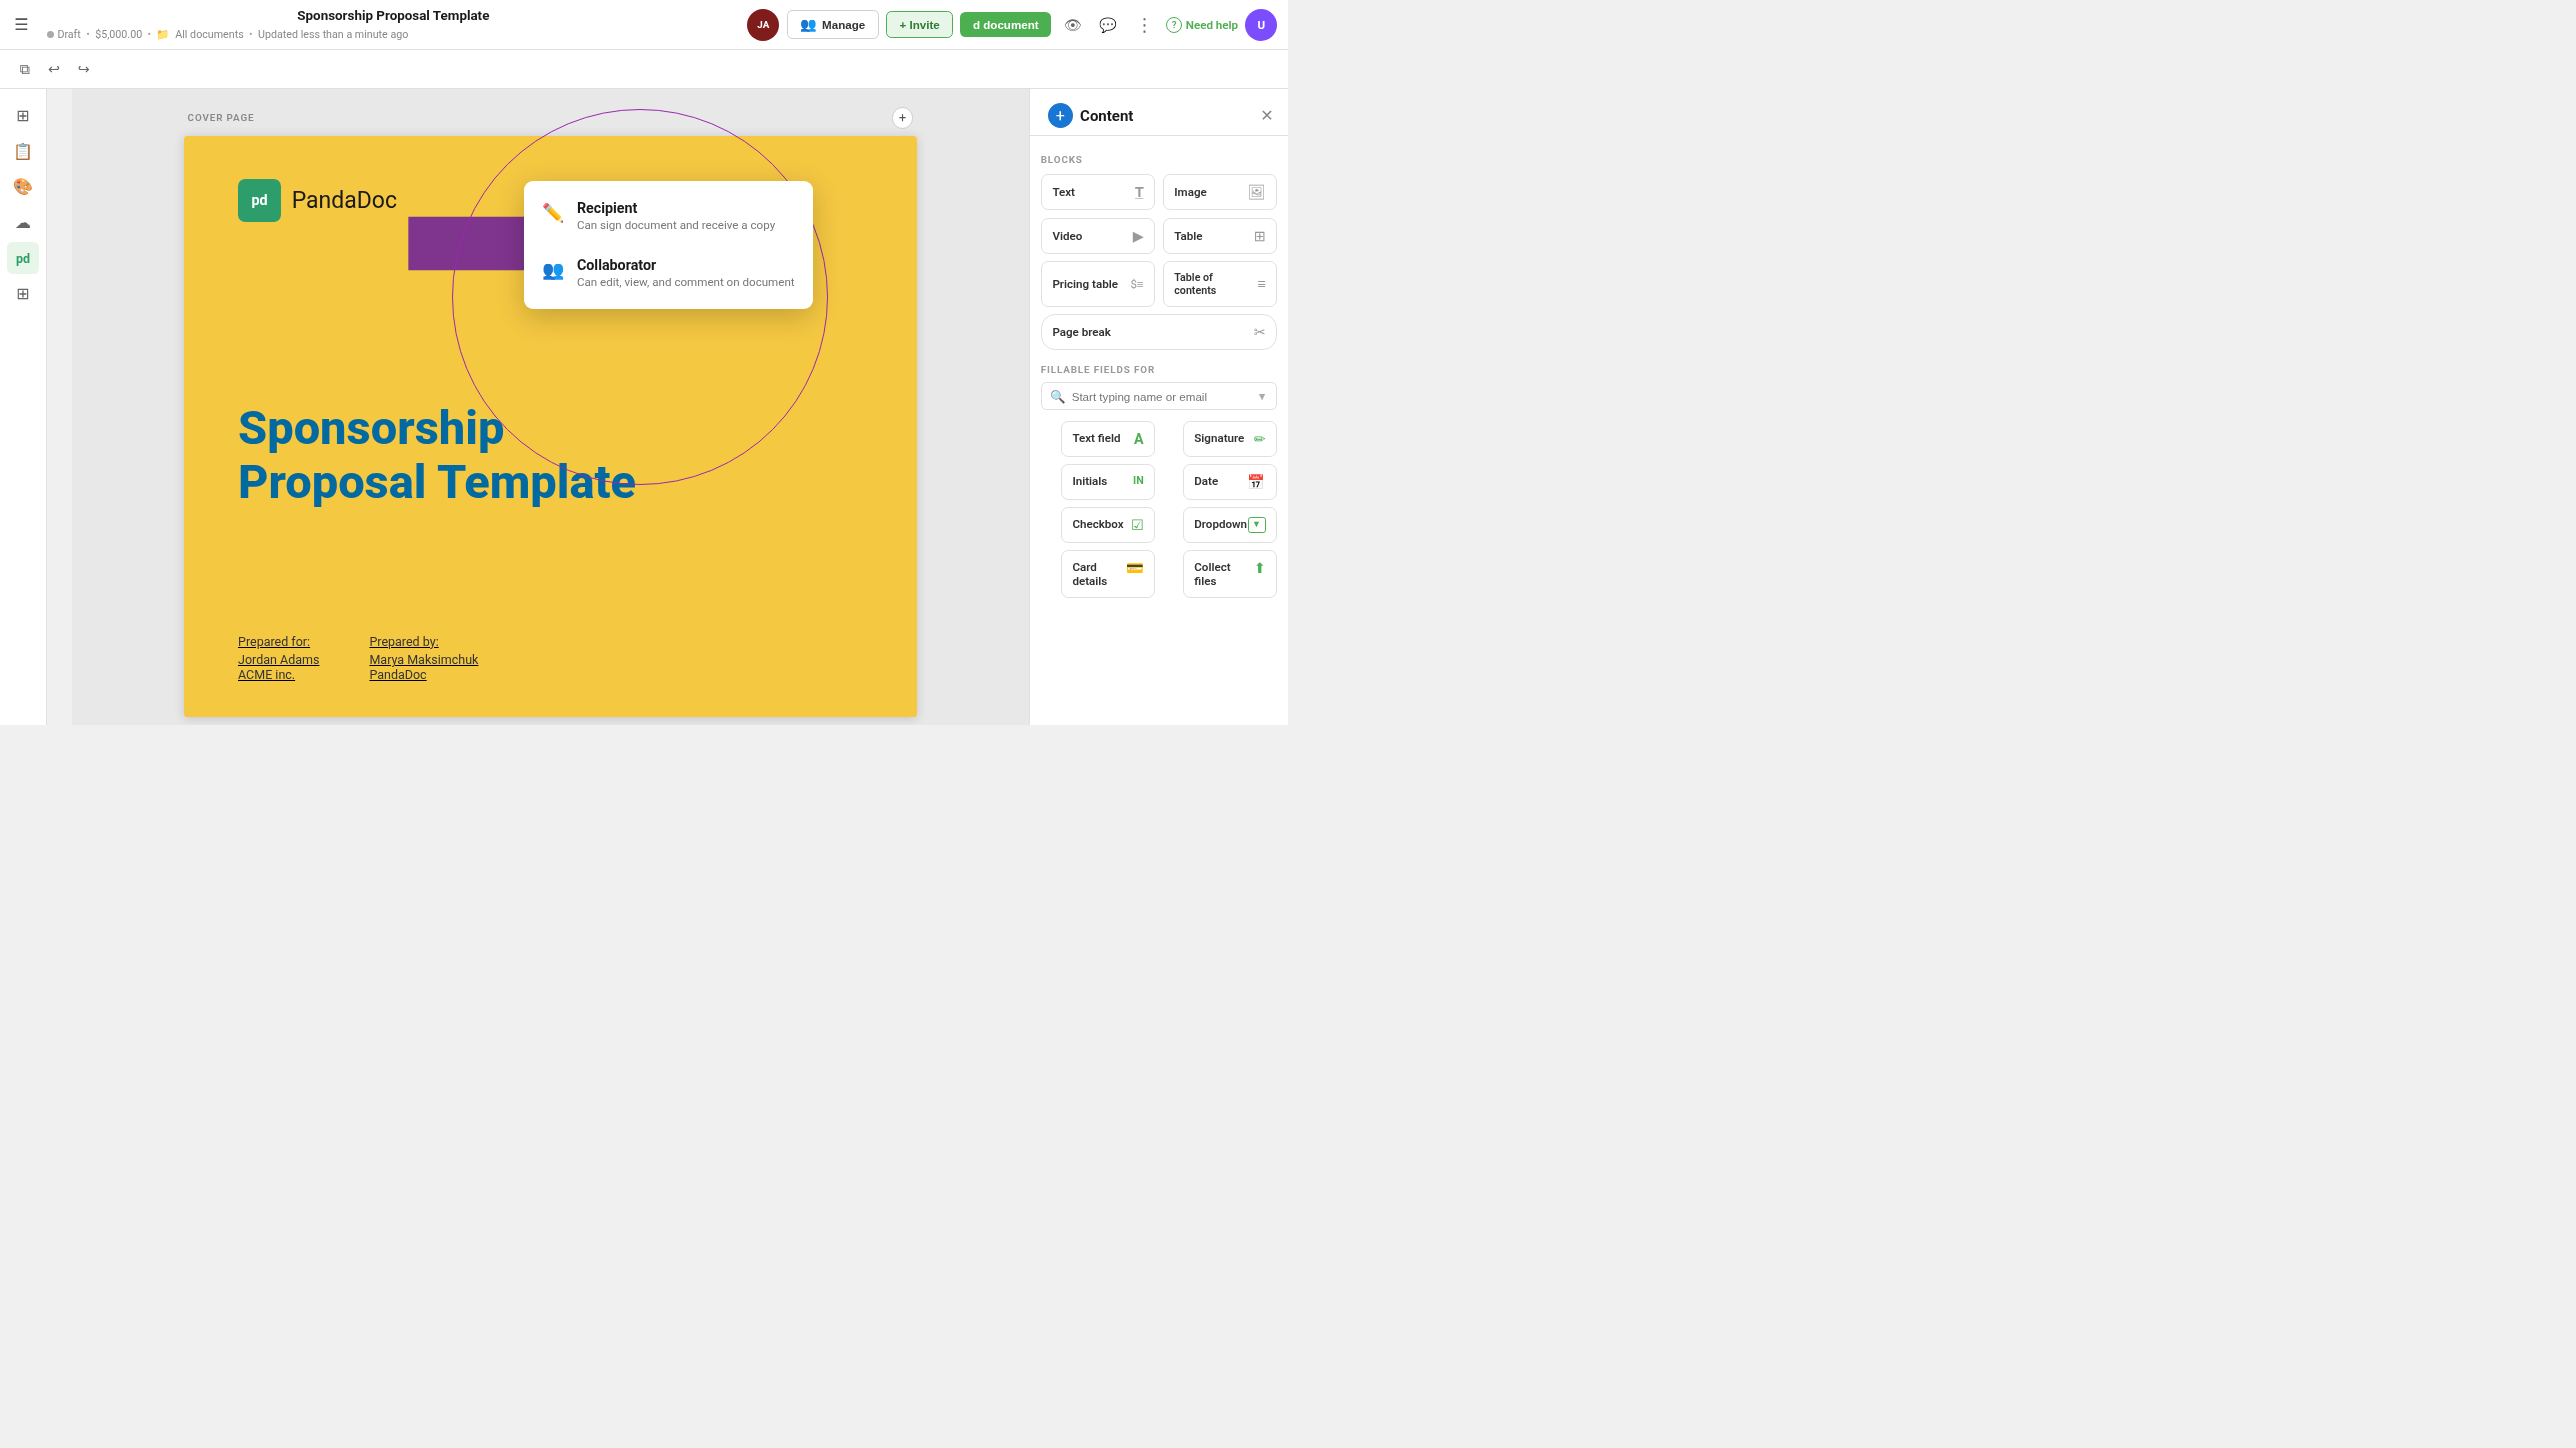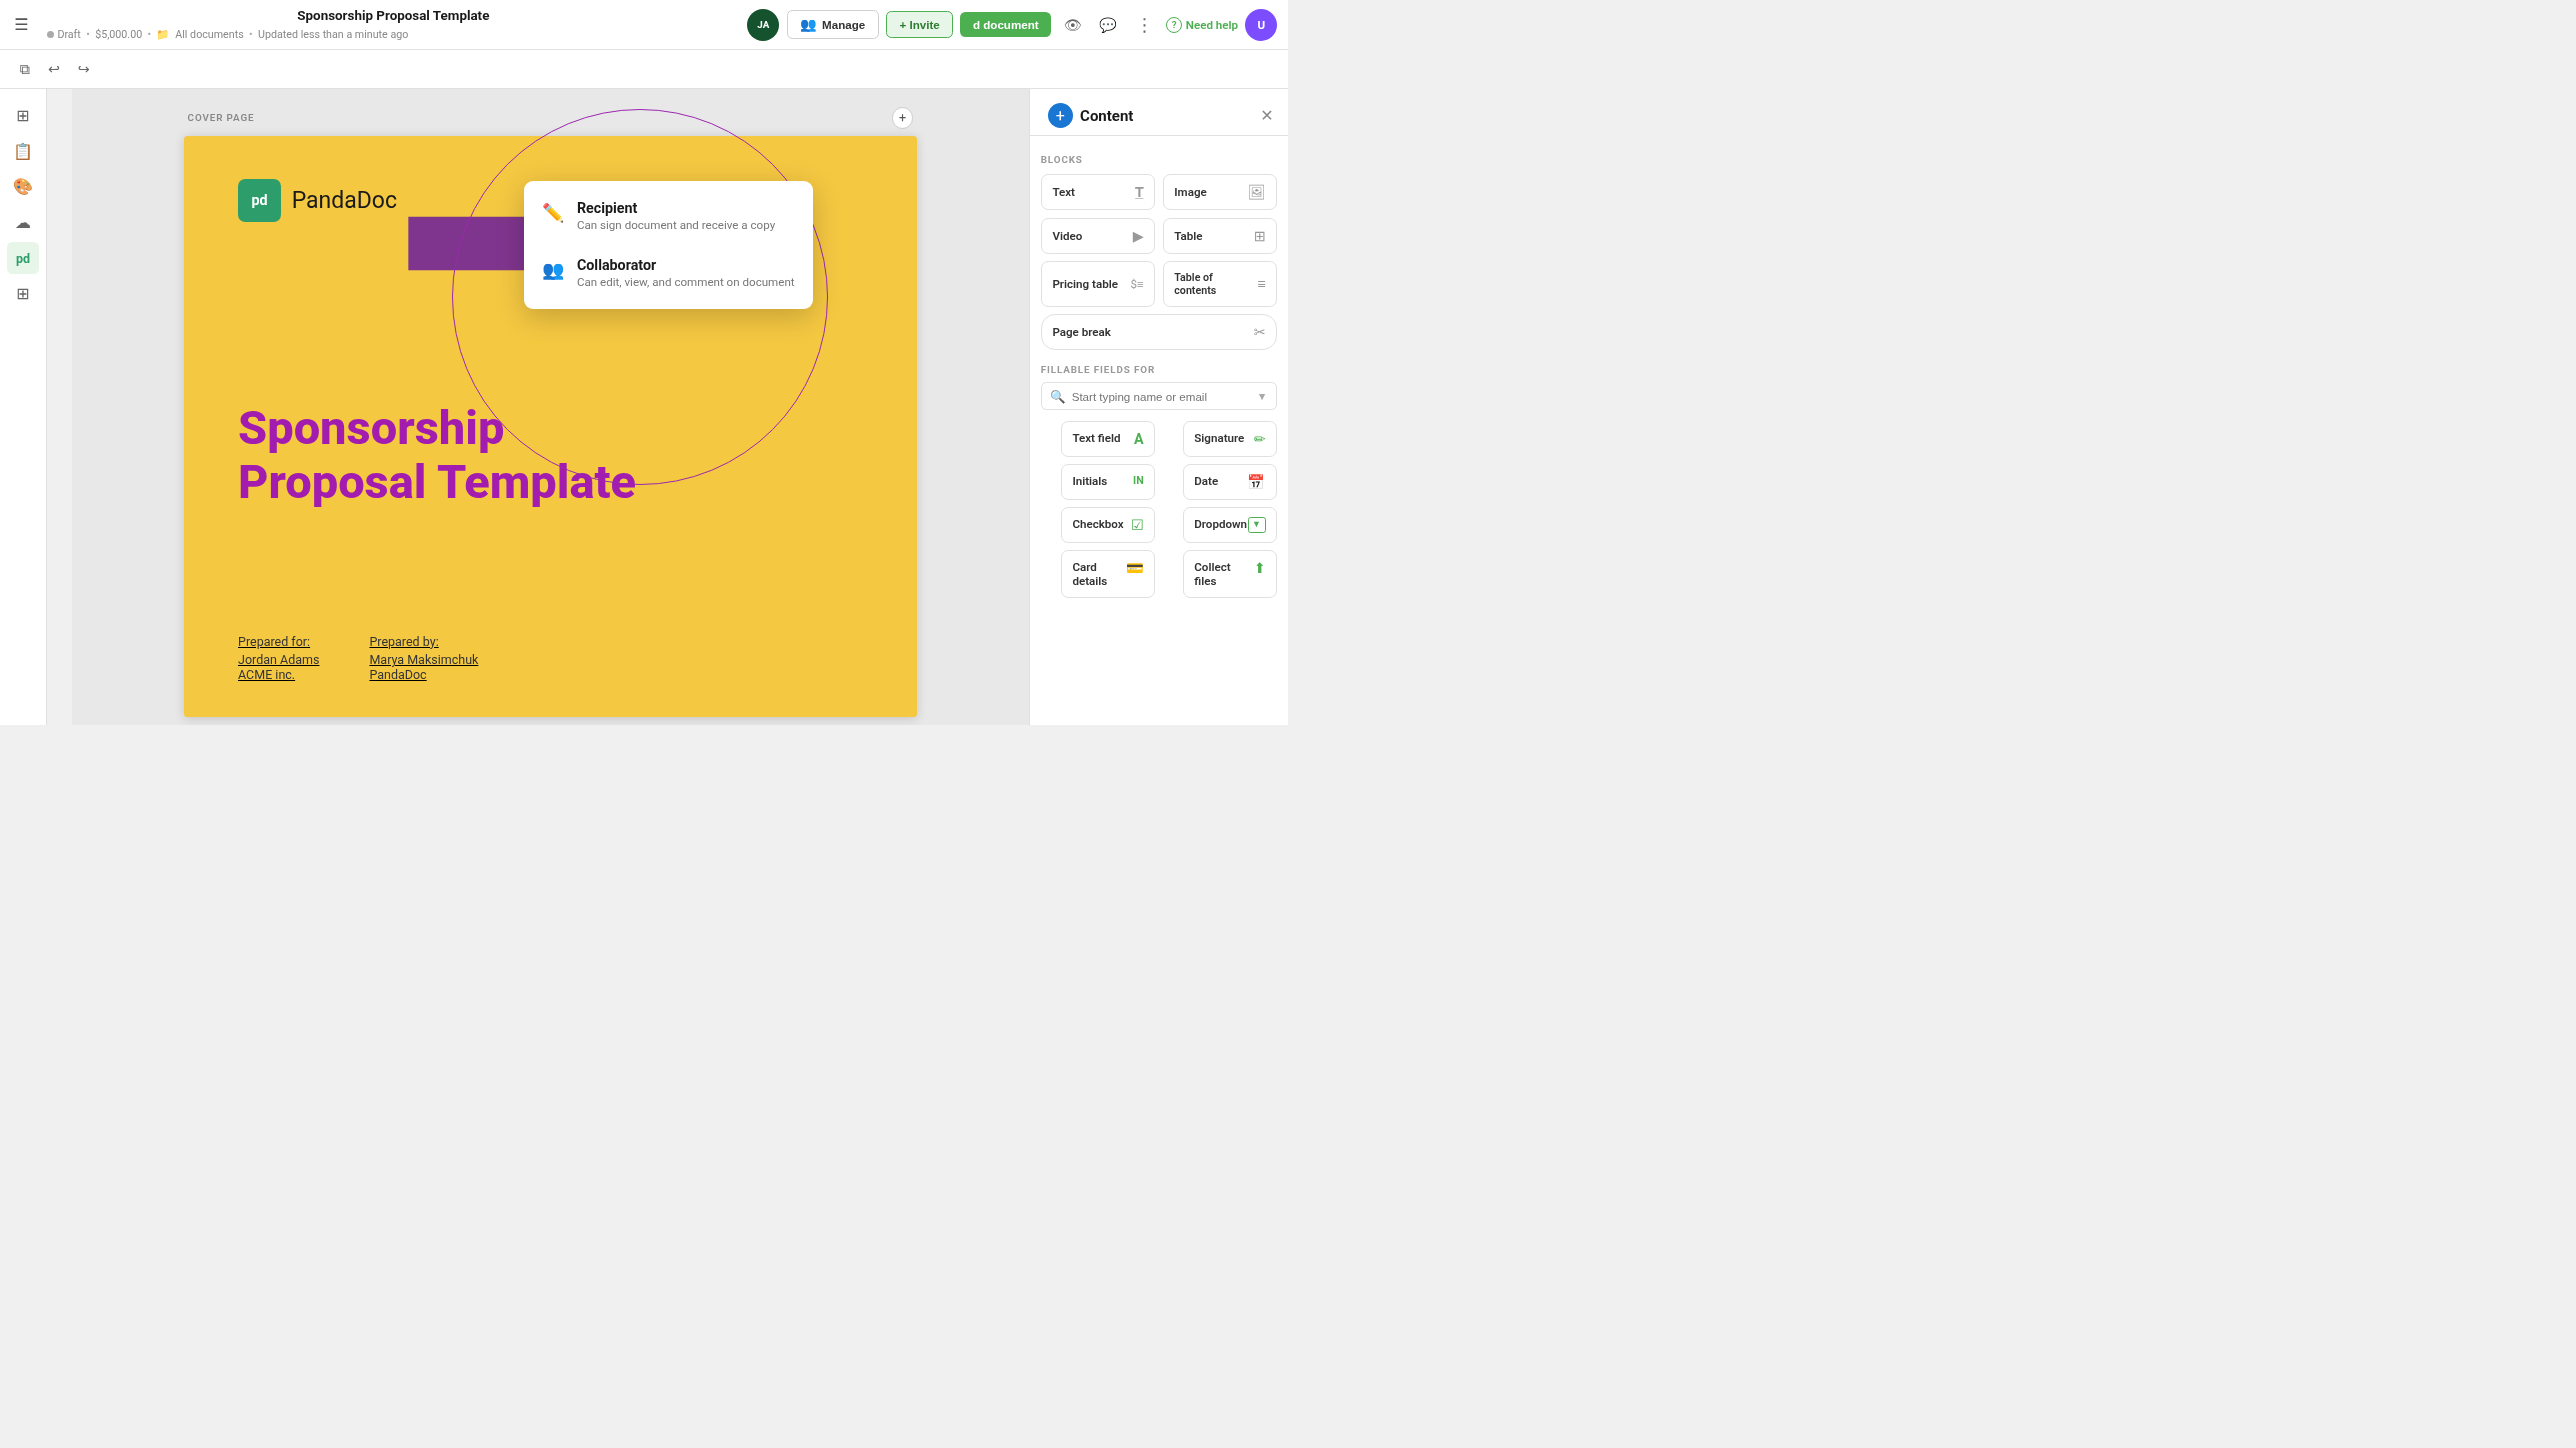--- a/index.html
+++ b/index.html
@@ -11,21 +11,21 @@
       background: #fff; border-bottom: 0.9px solid #e0e0e0;
       padding: 0 10.7px; gap: 7.2px; position: relative; z-index: 100;
     }
     .topbar-menu-icon { font-size: 16px; color: #555; cursor: pointer; padding: 3.6px; }
     .topbar-title-section { flex: 1; margin-left: 7.2px; text-align: center; }
     .topbar-title { font-size: 13.4px; font-weight: 700; color: #1a1a1a; }
     .topbar-meta { font-size: 10.7px; color: #888; display: flex; align-items: center; gap: 5.4px; margin-top: 5px; }
     .topbar-meta .dot { color: #aaa; }
     .topbar-actions { display: flex; align-items: center; gap: 7.2px; }
     .avatar-img {
-      width: 32px; height: 32px; border-radius: 50%; background: #14532d;
+      width: 32px; height: 32px; border-radius: 50%; background: #7f1d1d;
       display: flex; align-items: center; justify-content: center;
       color: #fff; font-size: 11.6px; font-weight: 700; overflow: hidden;
     }
     .btn { border: none; cursor: pointer; border-radius: 5.4px; font-size: 11.6px; font-weight: 600; padding: 6.3px 12.5px; display: flex; align-items: center; gap: 5.4px; }
     .btn-manage { background: #fff; border: 1.3px solid #d0d0d0; color: #333; }
     .btn-invite { background: #e8f5e9; border: 1.3px solid #4caf50; color: #2e7d32; }
     .btn-send { background: #4caf50; color: #fff; border: none; }
     .btn-icon { background: transparent; border: none; color: #666; font-size: 14.3px; cursor: pointer; padding: 5.4px; }
 
     
@@ -65,21 +65,21 @@
       border-radius: 3.6px; box-shadow: 0 1.8px 10.7px rgba(0,0,0,0.15);
       padding: 43px 54px; position: relative;
     }
     .doc-logo-row { display: flex; align-items: center; gap: 10.7px; margin-bottom: 179px; }
     .doc-logo-box {
       width: 43px; height: 43px; background: #2d9e6b; border-radius: 7.2px;
       display: flex; align-items: center; justify-content: center;
       color: #fff; font-size: 14.3px; font-weight: 700;
     }
     .doc-brand { font-size: 23px; font-weight: 400; color: #1a1a1a; }
-    .doc-title { font-size: 47px; font-weight: 800; color: #a21caf; line-height: 1.15; margin-bottom: 125px; }
+    .doc-title { font-size: 47px; font-weight: 800; color: #0369a1; line-height: 1.15; margin-bottom: 125px; }
     .doc-footer { display: flex; gap: 50px; text-decoration: underline; }
     .doc-footer-col .footer-label { font-size: 12.5px; font-weight: 400; color: #333; margin-bottom: 3.6px; }
     .doc-footer-col .footer-name { font-size: 12.5px; color: #333; }
 
     
     .arrow-overlay {
       position: absolute; top: 54px; left: 224px; pointer-events: none; z-index: 10;
     }
 
     

